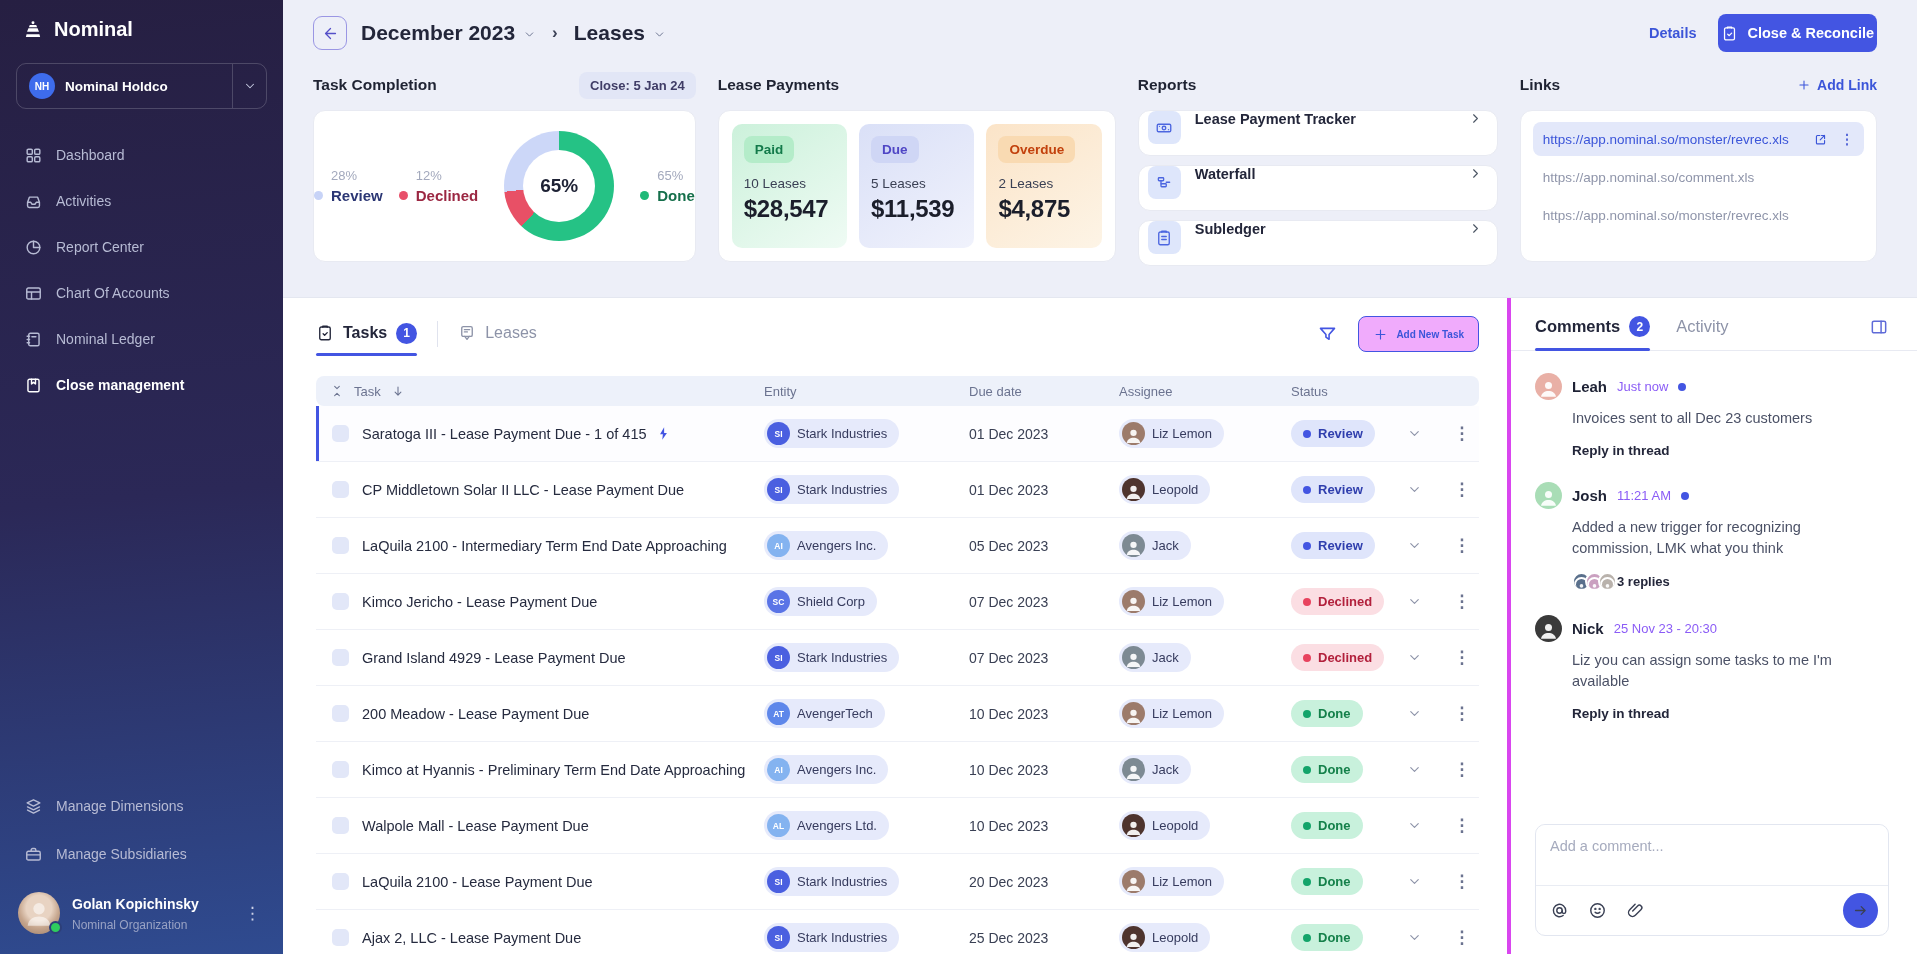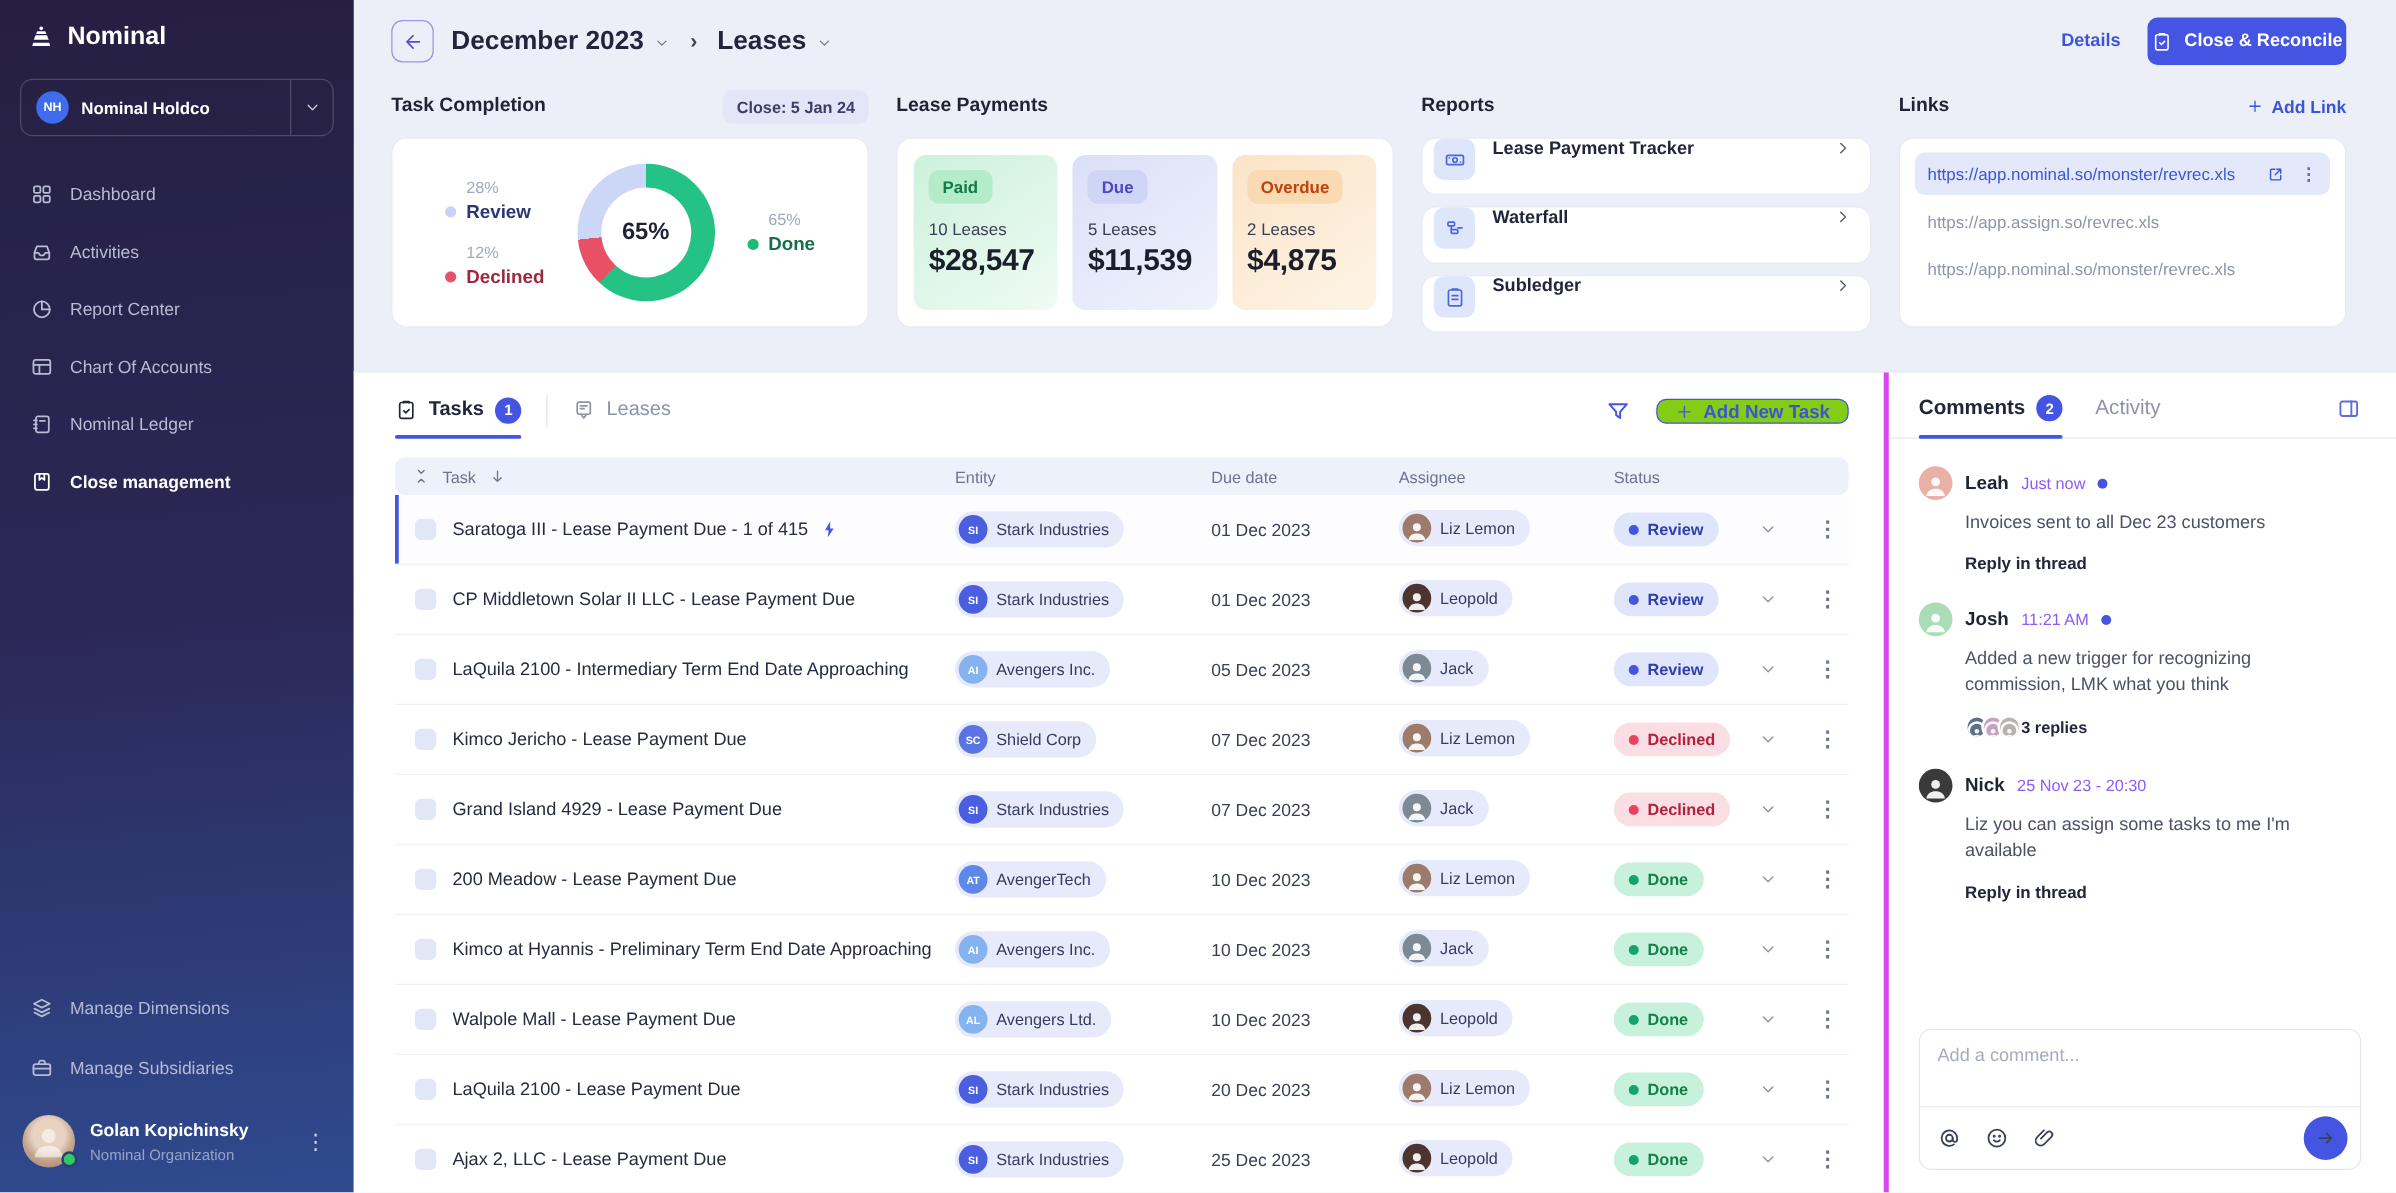--- a/index.html
+++ b/index.html
@@ -51,21 +51,21 @@
   .sec-title-row{display:flex;align-items:center;justify-content:space-between;height:30px;margin-bottom:10px}
   .sec-title{font-size:15.5px;font-weight:700;color:#1f2333}
   .close-badge{background:#e2e6f6;color:#3f3c66;font-size:13px;font-weight:600;border-radius:8px;padding:6px 11px}
   .card{background:#fff;border:1px solid #e8eaf2;border-radius:12px}
 
   .sec-task{flex:0 0 382px}
   .donut-card{height:152px;display:flex;align-items:center;justify-content:center;gap:26px}
   .donut{position:relative;width:110px;height:110px;border-radius:50%;flex:0 0 110px}
   .donut::after{content:"";position:absolute;inset:19px;background:#fff;border-radius:50%}
   .donut-center{position:absolute;inset:0;display:flex;align-items:center;justify-content:center;font-size:19px;font-weight:700;color:#1e2235;z-index:2}
-  .legend-col{display:flex;flex-direction:column;gap:16px}
+  .legend-col{display:flex;flex-direction:row;gap:16px}
   .leg-pct{font-size:13px;color:#a3a9bd;margin-bottom:4px;padding-left:17px}
   .leg-line{display:flex;align-items:center;gap:8px;font-size:15px;font-weight:700}
   .leg-dot{width:9px;height:9px;border-radius:50%}
 
   .sec-lease{flex:0 0 398px}
   .lease-card{height:152px;display:flex;gap:12px;padding:13px}
   .tile{flex:1;border-radius:10px;padding:12px 12px}
   .tile .t-badge{display:inline-block;border-radius:8px;padding:6px 11px;font-size:13.5px;font-weight:700;margin-bottom:13px}
   .tile .t-count{font-size:13.5px;color:#3a4054;margin-bottom:4px}
   .tile .t-amount{font-size:24px;font-weight:800;color:#1b1e2b;letter-spacing:-.3px}
@@ -99,21 +99,21 @@
   .tabs-row{display:flex;align-items:center}
   .tab{display:flex;align-items:center;gap:9px;font-size:16px;cursor:pointer;padding-bottom:12px;position:relative}
   .tab .ic{width:18px;height:18px}
   .tab.active{font-weight:700;color:#23263a}
   .tab.active::after{content:"";position:absolute;left:0;right:0;bottom:0;height:3px;border-radius:2px;background:#4355e2}
   .tab.muted{color:#8d93a8}
   .tab-badge{min-width:21px;height:21px;border-radius:11px;background:#4355e2;color:#fff;font-size:12px;font-weight:700;display:flex;align-items:center;justify-content:center;padding:0 6px}
   .tab-sep{width:1px;height:26px;background:#e0e3ee;margin:0 20px 10px}
   .tabs-right{margin-left:auto;display:flex;align-items:center;gap:20px;padding-bottom:10px}
   .filter-ic{width:21px;height:21px;color:#4355e2;cursor:pointer}
-  .add-task{display:flex;align-items:center;gap:8px;border:1.5px solid #4355e2;color:#3b55d9;background:#84cc16;border-radius:8px;height:20px;padding:0 14px;font-size:15px;font-weight:600;font-family:inherit;cursor:pointer}
+  .add-task{display:flex;align-items:center;gap:8px;border:1.5px solid #4355e2;color:#3b55d9;background:#f0abfc;border-radius:8px;height:36px;padding:0 14px;font-size:10px;font-weight:600;font-family:inherit;cursor:pointer}
   .add-task .ic{width:15px;height:15px}
 
   .table{margin-top:14px}
   .tgrid{display:grid;grid-template-columns:46px minmax(0,1fr) 205px 150px 172px 116px 38px 34px;align-items:center}
   .thead{background:#edf1fa;border-radius:8px;height:30px;color:#6b7390;font-size:13px}
   .thead .th-task{grid-column:1/3;display:flex;align-items:center;gap:10px;padding-left:14px;cursor:pointer}
   .thead .ic{width:14px;height:14px}
   .th{cursor:default}
   .row{height:56px;border-bottom:1px solid #eef0f6;cursor:pointer}
   .row.selected{box-shadow:inset 3px 0 0 #4355e2;background:#fdfdff}
@@ -465,21 +465,21 @@
           <div class="link-row active">
      <span class="link-url">https://app.nominal.so/monster/revrec.xls</span>
      <span class="ic" style="color:#3b55d9">
               <svg viewBox="0 0 24 24">
                 <path d="M13.5 5.5h5v5M18.5 5.5l-7 7M18.5 13.5v4a1.5 1.5 0 0 1-1.5 1.5H7a1.5 1.5 0 0 1-1.5-1.5V7A1.5 1.5 0 0 1 7 5.5h4"></path>
               </svg>
             </span>
      <span class="link-kebab">⋮</span>
           </div>
           <div class="link-row">
-     <span class="link-url">https://app.assign.so/revrec.xls</span>
+     <span class="link-url">https://app.nominal.so/comment.xls</span>
      </div>
           <div class="link-row">
      <span class="link-url">https://app.nominal.so/monster/revrec.xls</span>
      </div>
         </div>
     </section>
   </div>
 
   <div class="lower">
 

